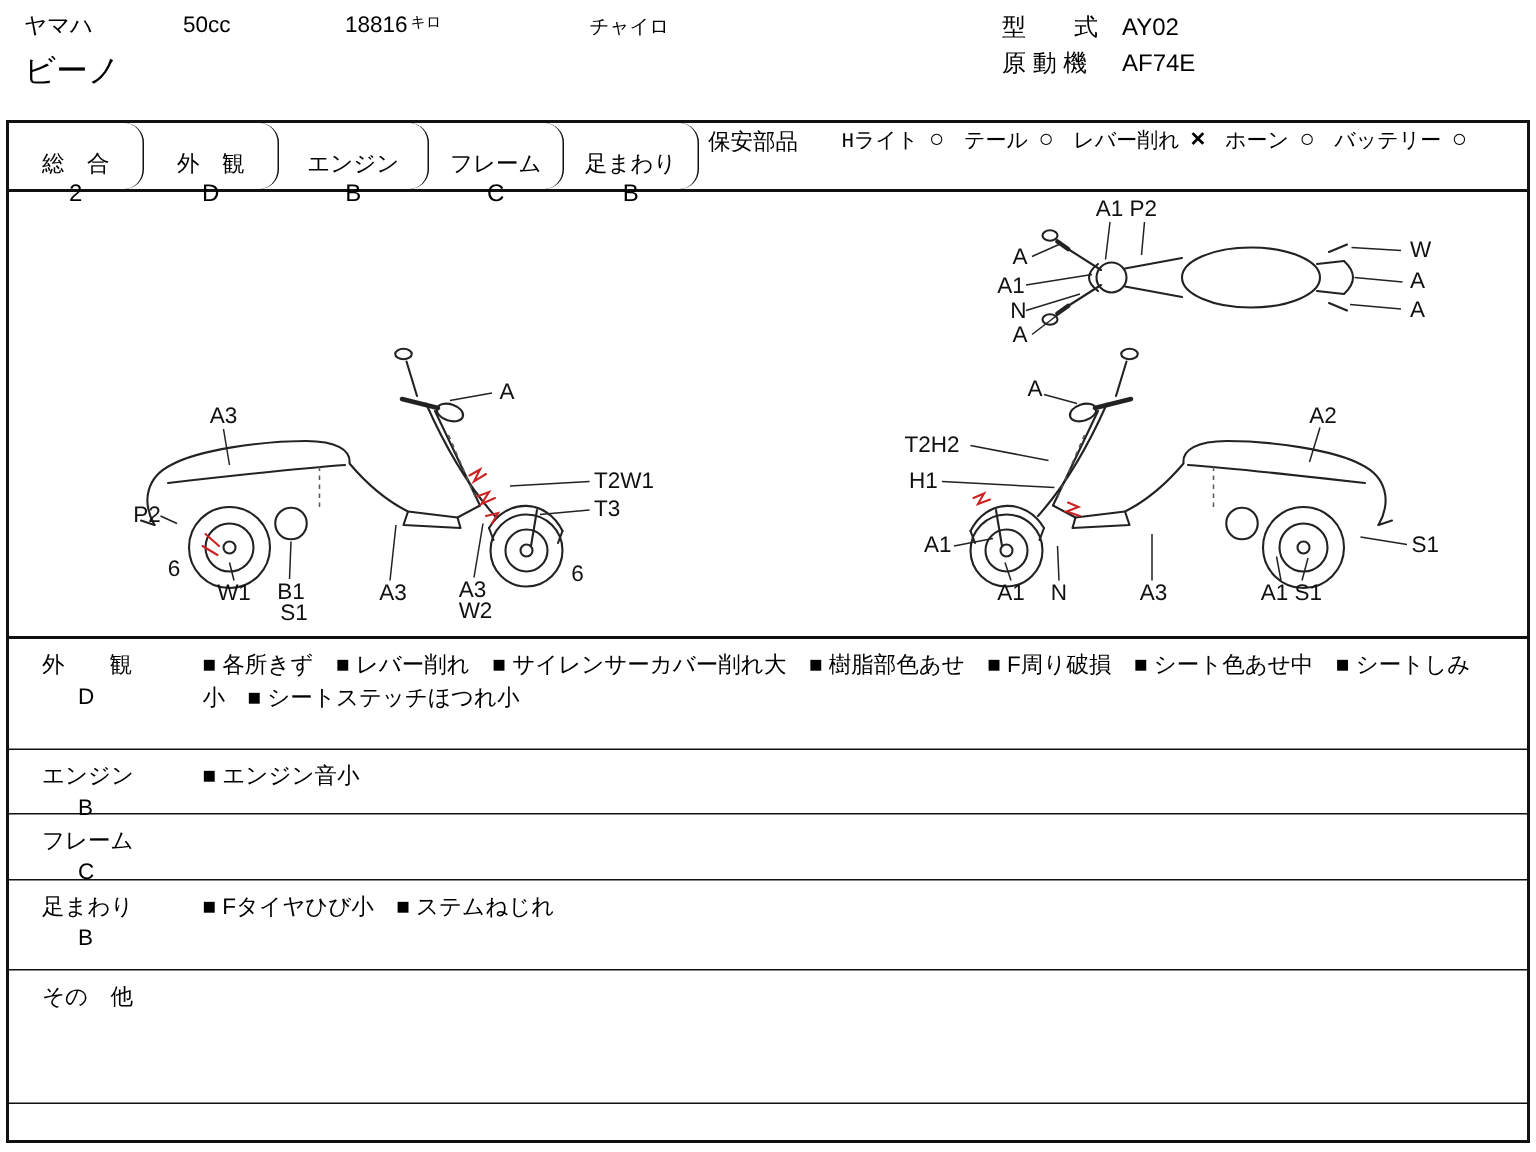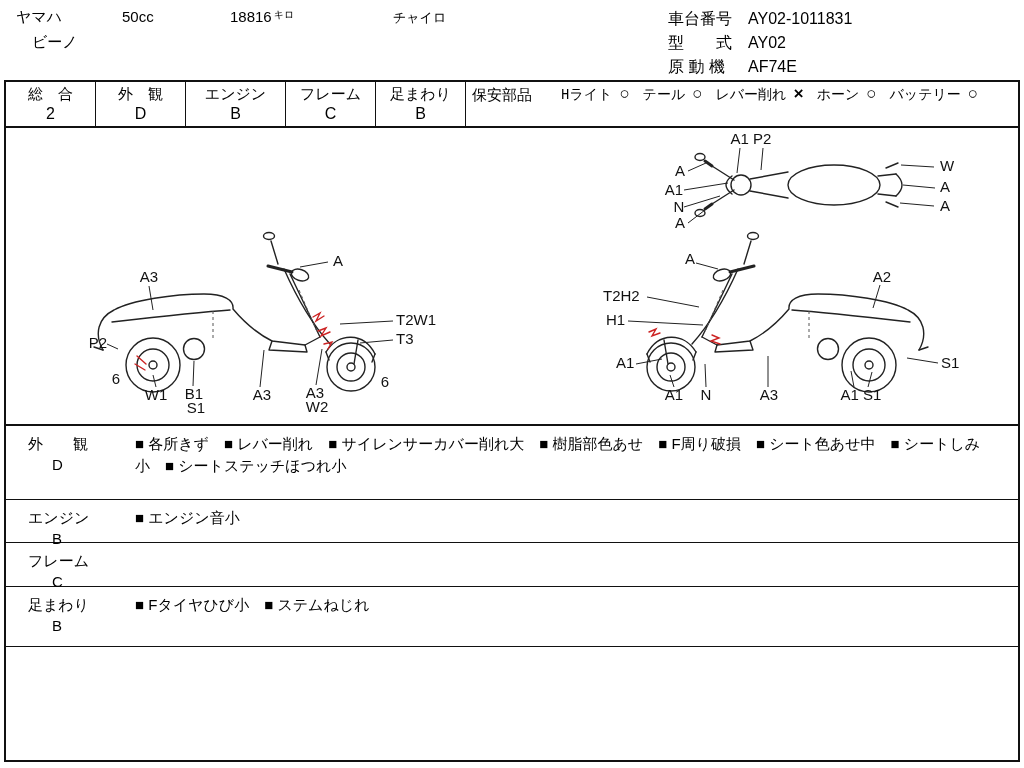--- a/index.html
+++ b/index.html
@@ -11,31 +11,31 @@
   }
 
   
   .tophead { position:absolute; left:0; top:0; width:1024px; height:80px; }
   .th { position:absolute; font-size:15px; white-space:nowrap; }
   .th-maker  { left:16px;  top:8px; }
   .th-disp   { left:122px; top:8px; }
   .th-mil    { left:230px; top:8px; }
   .th-mil .unit { font-size:10px; vertical-align:top; margin-left:2px; }
   .th-color  { left:393px; top:9px; font-size:13px; }
-  .th-model  { left:32px;  top:33px; font-size:15px; }
+  .th-model  { left:16px;  top:33px; font-size:21px; }
   .id-block  { position:absolute; left:668px; top:7px; }
   .id-row    { display:flex; font-size:16px; line-height:24px; white-space:nowrap; }
   .id-row .lab { width:80px; }
 
   
   .main-box { position:absolute; left:4px; top:80px; width:1016px; height:682px; border:2px solid #111; background:#fff; }
 
   
   .grade-bar { display:flex; height:46px; border-bottom:2px solid #111; }
-  .gcell { border-right:1px solid #111; text-align:center; padding-top:2px; }
+  .gcell { border-right:1px solid #111; text-align:center; padding-top:18px;border-radius:13px; }
   .gcell .glabel { font-size:15px; line-height:20px; }
   .gcell .gvalue { font-size:16px; line-height:19px; }
   .w90 { width:90px; } .w100 { width:100px; }
   .safety { flex:1; padding:3px 0 0 6px; }
   .safety-line1 { display:flex; align-items:center; font-size:15px; line-height:20px; white-space:nowrap; }
   .safety-title { margin-right:16px; }
   .s-item { margin-left:13px; display:flex; align-items:center;font-family:Liberation Mono, monospace; }
   .s-item .s-label { font-size:14px; }
   .s-item .s-mark { font-size:17px; margin-left:7px; line-height:18px; }
   .safety-line2 { font-size:14px; line-height:20px; padding-left:40px; white-space:nowrap; }
@@ -64,24 +64,20 @@
 <body>
 
 <div class="tophead">
   <span class="th th-maker">ヤマハ</span>
   <span class="th th-disp">50cc</span>
   <span class="th th-mil"><span>18816</span><span class="unit">キロ</span></span>
   <span class="th th-color">チャイロ</span>
   <div class="th th-model">ビーノ</div>
 
   <div class="id-block">
-    <div class="id-row">
-      <span class="lab">車台番号</span>
-      <span class="val">AY02-1011831</span>
-    </div>
     <div class="id-row">
       <span class="lab">型　　式</span>
       <span class="val">AY02</span>
     </div>
     <div class="id-row">
       <span class="lab">原 動 機</span>
       <span class="val">AF74E</span>
     </div>
   </div>
 </div>
@@ -291,16 +287,23 @@
         <div class="ngrade">C</div>
       </div>
     </div>
     <div class="note-row h60">
       <div class="nlabels">
         <div class="nlabel">足まわり</div>
         <div class="ngrade">B</div>
       </div>
       <div class="ntext">■ Fタイヤひび小　■ ステムねじれ</div>
     </div>
+    <div class="note-row h89">
+      <div class="nlabels">
+        <div class="nlabel">その　他</div>
+        <div class="ngrade"></div>
+      </div>
+      <div class="ntext"></div>
+    </div>
     <div class="note-row h25"></div>
   </div>
 
 </div>
 
 </body></html>

